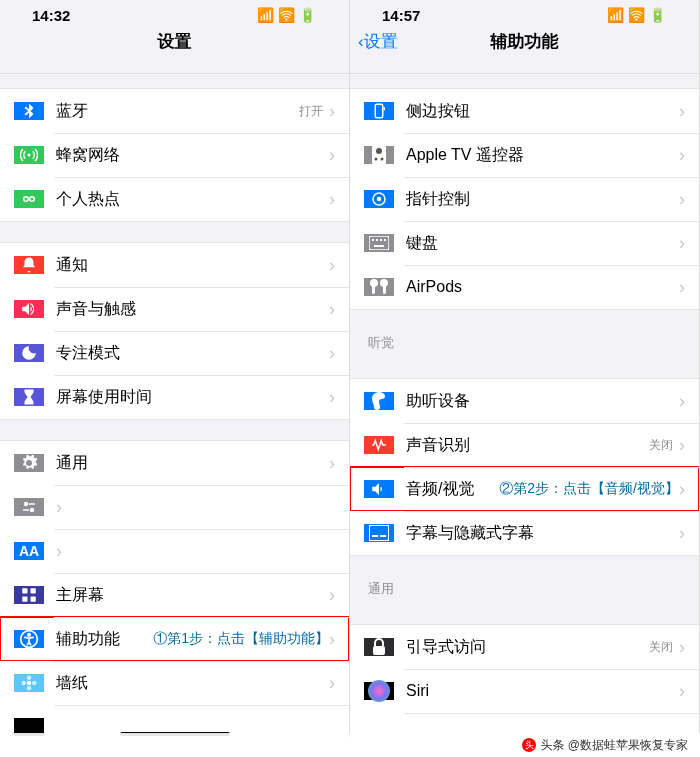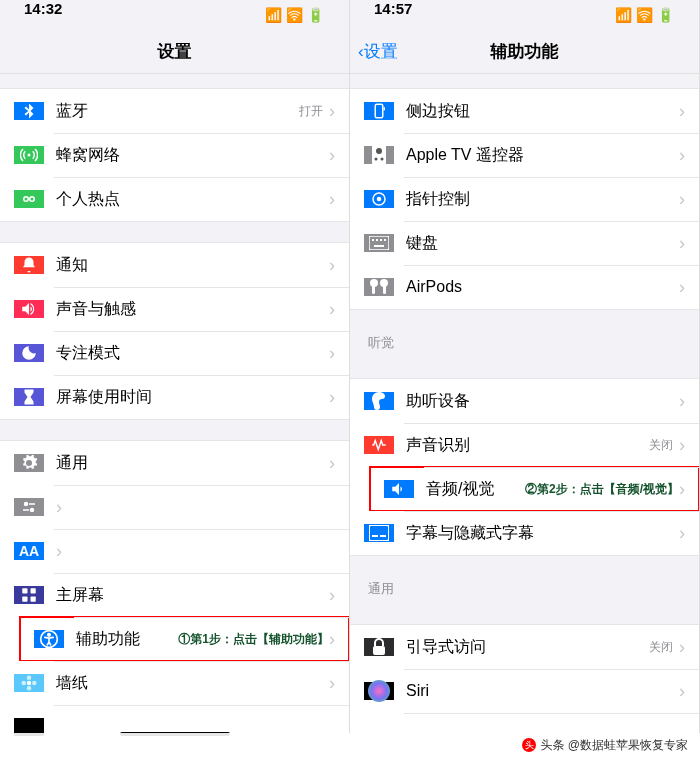--- a/index.html
+++ b/index.html
@@ -17,31 +17,32 @@
       background: #f2f2f7;
       position: relative;
       overflow: hidden;
       border-right: 1px solid #ddd;
     }
     .phone:last-child { border-right: none; }
     .status-bar {
       height: 30px;
       display: flex;
       justify-content: space-between;
-      padding: 0 24px;
+      align-items: center;
+      padding: 0 32px;
       font-size: 15px;
       font-weight: 600;
       background: #f2f2f7;
       gap: 36px;
     }
     .status-icons { display: flex; gap: 4px; align-items: center; font-size: 14px; }
     .nav-bar {
       height: 44px;
       display: flex;
-      align-items: center;
+      align-items: flex-start;
       justify-content: center;
       position: relative;
       background: #f2f2f7;
       border-bottom: 1px solid #e0e0e0;
     }
     .nav-title { font-size: 17px; font-weight: 600; }
     .nav-back {
       position: absolute;
       left: 8px;
       display: flex;
@@ -82,22 +83,22 @@
       display: flex;
       align-items: center;
       justify-content: center;
       margin-right: 12px;
       flex-shrink: 0;
       color: #fff;
     }
     .row-label { flex: 1; font-size: 16px; color: #000; }
     .row-value { font-size: 12px; color: #8e8e93; margin-right: 6px; }
     .chevron { color: #c7c7cc; font-size: 18px; }
-    .annotation { color: #14532d; font-size: 12px; margin-left: 6px; font-weight: bold; }
-    .highlight-box { outline: 2px solid #ff0000; outline-offset: -1px; margin-left: 20px; }
+    .annotation { color: #0369a1; font-size: 14px; margin-left: 6px; }
+    .highlight-box { outline: 2px solid #ff0000; outline-offset: -1px; }
     .home-indicator {
       position: absolute;
       bottom: 4px;
       left: 50%;
       transform: translateX(-50%);
       width: 110px;
       height: 4px;
       background: #000;
       border-radius: 3px;
     }

